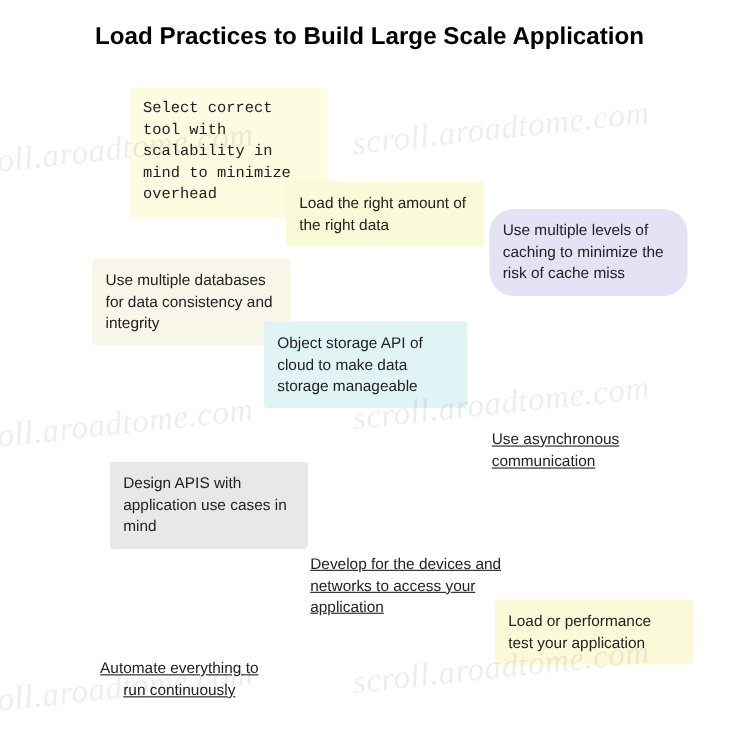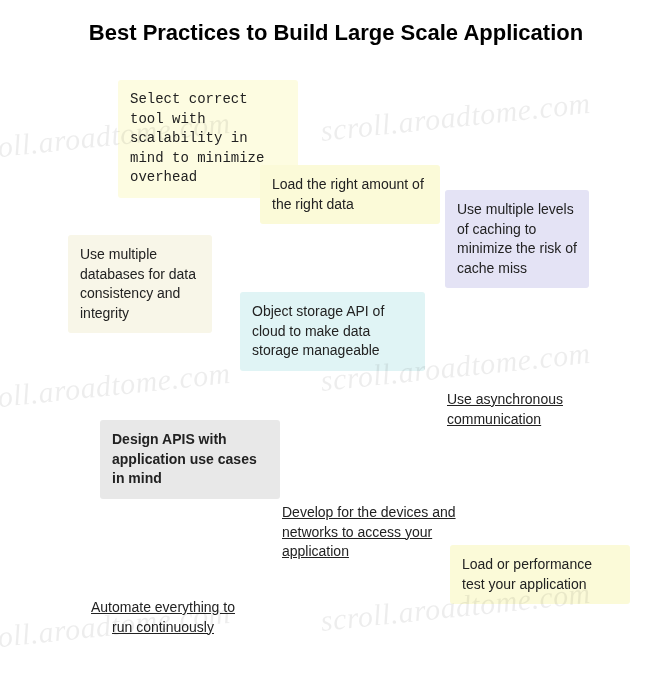--- a/index.html
+++ b/index.html
@@ -49,35 +49,35 @@
       font-size: 30px;
       transform: rotate(-6deg);
       white-space: nowrap;
       pointer-events: none;
       letter-spacing: 0.5px;
     }
   </style>
 </head>
 <body>
 
-<div class="title">Best Practices to Build Large Scale Application</div>
+<div class="title">Load Practices to Build Large Scale Application</div>
 
 <div class="note yellow" style="left:118px; top:80px; width:180px;">Select correct tool with scalability in mind to minimize overhead</div>
 
 <div class="note yellow2" style="left:260px; top:165px; width:180px;">Load the right amount of the right data</div>
 
-<div class="note lavender" style="left:445px; top:190px; width:144px;">Use multiple levels of caching to minimize the risk of cache miss</div>
+<div class="note lavender" style="left:445px; top:190px; width:180px;border-radius:22px;">Use multiple levels of caching to minimize the risk of cache miss</div>
 
-<div class="note cream" style="left:68px; top:235px; width:144px;">Use multiple databases for data consistency and integrity</div>
+<div class="note cream" style="left:84px; top:235px; width:180px;">Use multiple databases for data consistency and integrity</div>
 
 <div class="note cyan" style="left:240px; top:292px; width:185px;">Object storage API of cloud to make data storage manageable</div>
 
 <div class="note white" style="left:435px; top:380px; width:170px;">Use asynchronous communication</div>
 
-<div class="note gray" style="left:100px; top:420px; width:180px;font-weight:bold;">Design APIS with application use cases in mind</div>
+<div class="note gray" style="left:100px; top:420px; width:180px;">Design APIS with application use cases in mind</div>
 
 <div class="note white" style="left:270px; top:493px; width:200px;">Develop for the devices and networks to access your application</div>
 
 <div class="note yellow2" style="left:450px; top:545px; width:180px;">Load or performance test your application</div>
 
 <div class="note white" style="left:68px; top:588px; width:190px;text-align:center;">Automate everything to run continuously</div>
 
 <div class="wm" style="left:-40px; top:120px;">scroll.aroadtome.com</div>
 <div class="wm" style="left:320px; top:100px;">scroll.aroadtome.com</div>
 <div class="wm" style="left:-40px; top:370px;">scroll.aroadtome.com</div>

